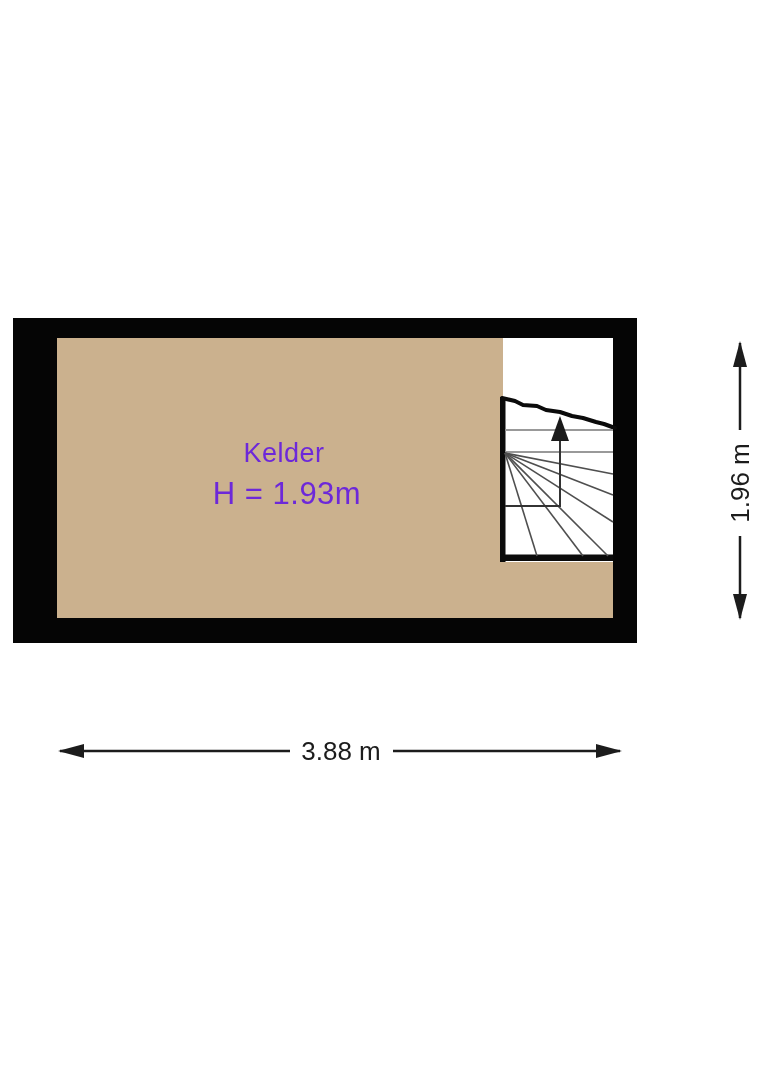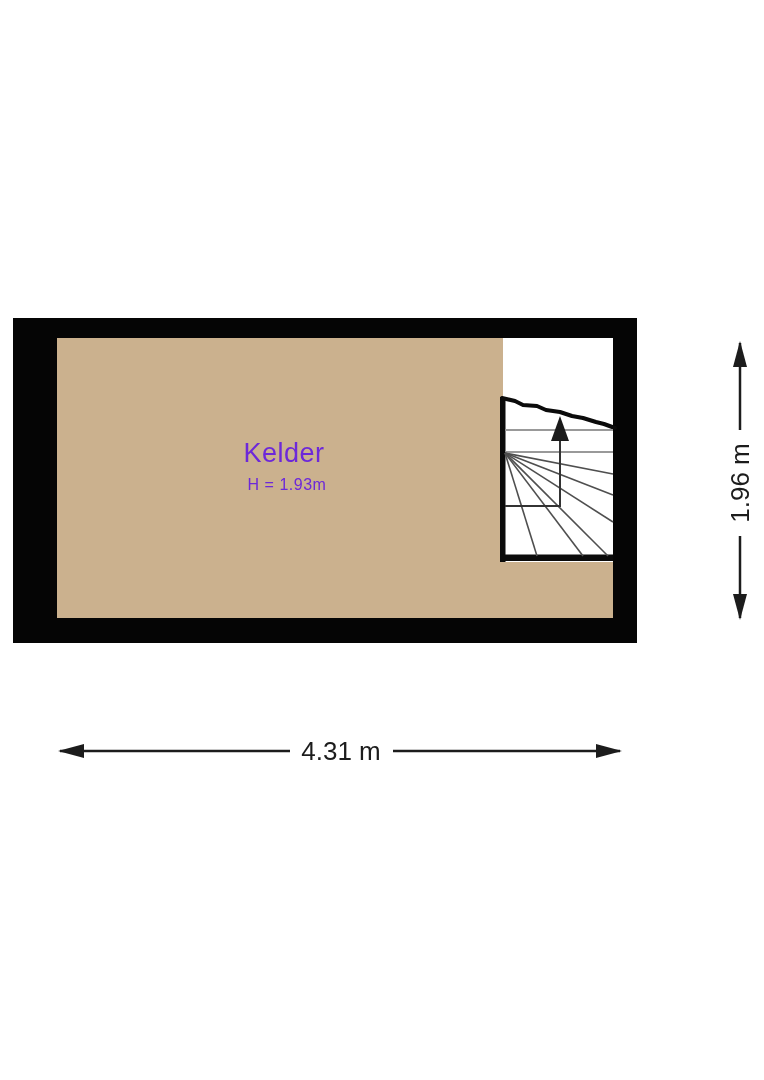--- a/index.html
+++ b/index.html
@@ -35,21 +35,21 @@
     white-space:nowrap;
     transform:translateX(-50%);
     letter-spacing:0.5px;
   }
   #room-name{
     left:284px;top:438px;
     font-size:27px;
   }
   #room-height{
     left:287px;top:476px;
-    font-size:16px;
+    font-size:31px;
   }
 
   
   .dim-label{
     color:#1c1c1c;
     font-size:26px;
     white-space:nowrap;
   }
   #dim-width-label{
     left:341px;top:751px;
@@ -107,16 +107,16 @@
       <line x1="740" y1="343" x2="740" y2="430"></line>
       <line x1="740" y1="536" x2="740" y2="618"></line>
       <polygon points="740,341 733,367 747,367" fill="#1c1c1c" stroke="none"></polygon>
       <polygon points="740,620 733,594 747,594" fill="#1c1c1c" stroke="none"></polygon>
     </g>
   </svg>
 
   <div class="abs room-label" id="room-name">Kelder</div>
   <div class="abs room-label" id="room-height">H = 1.93m</div>
 
-  <div class="abs dim-label" id="dim-width-label">4.31 m</div>
+  <div class="abs dim-label" id="dim-width-label">3.88 m</div>
   <div class="abs dim-label" id="dim-height-label">1.96 m</div>
 
 </div>
 
 </body></html>

